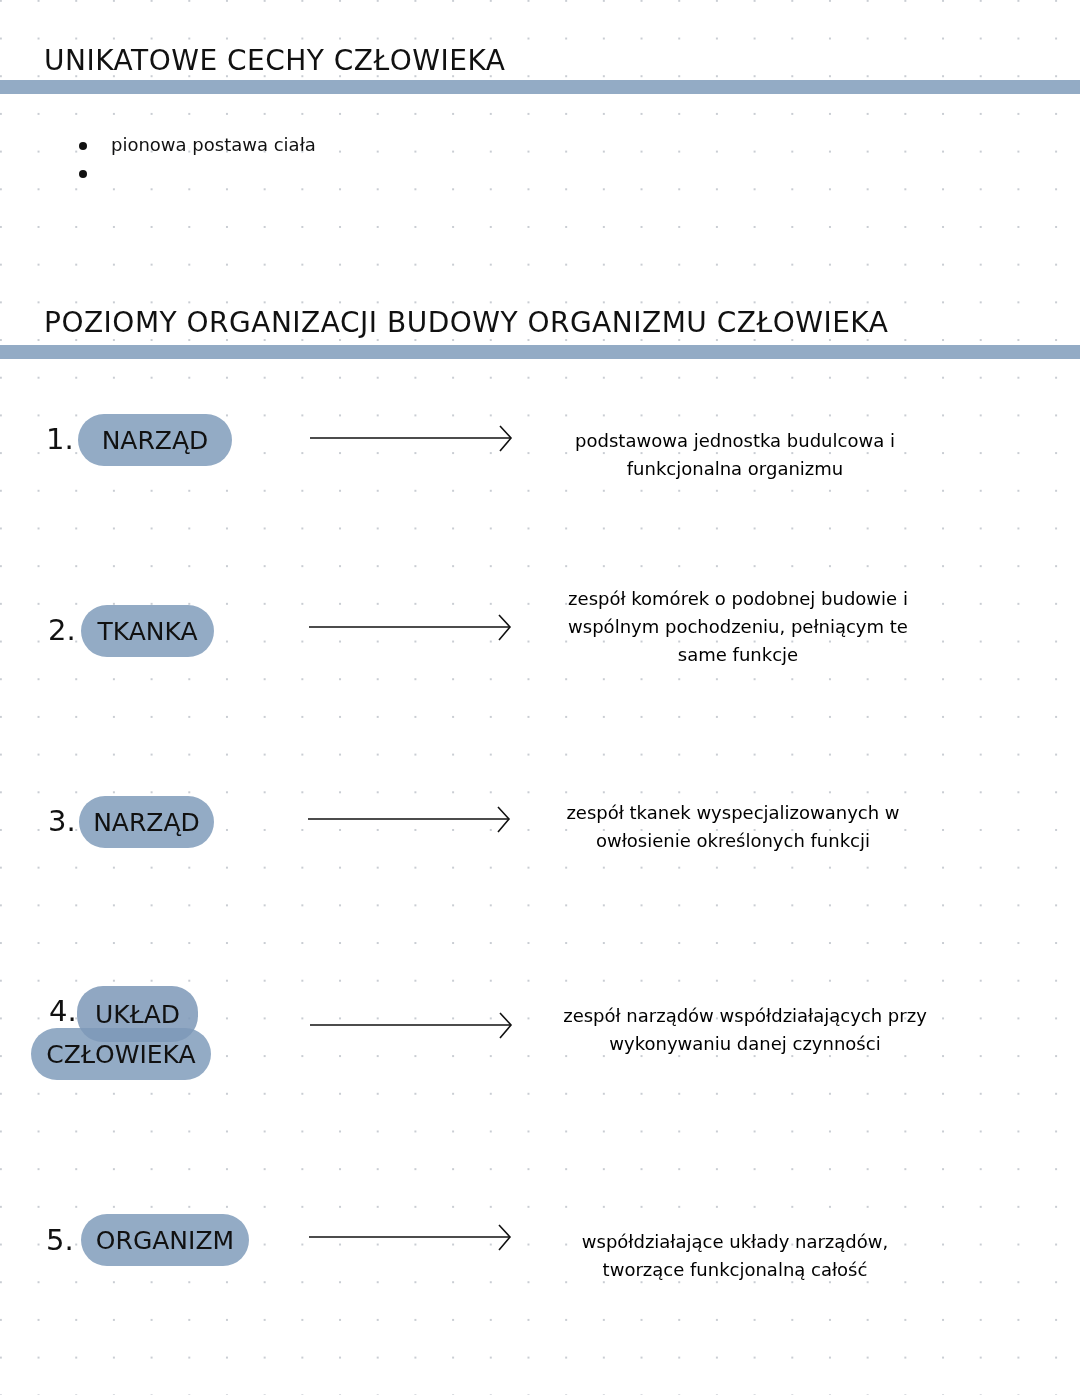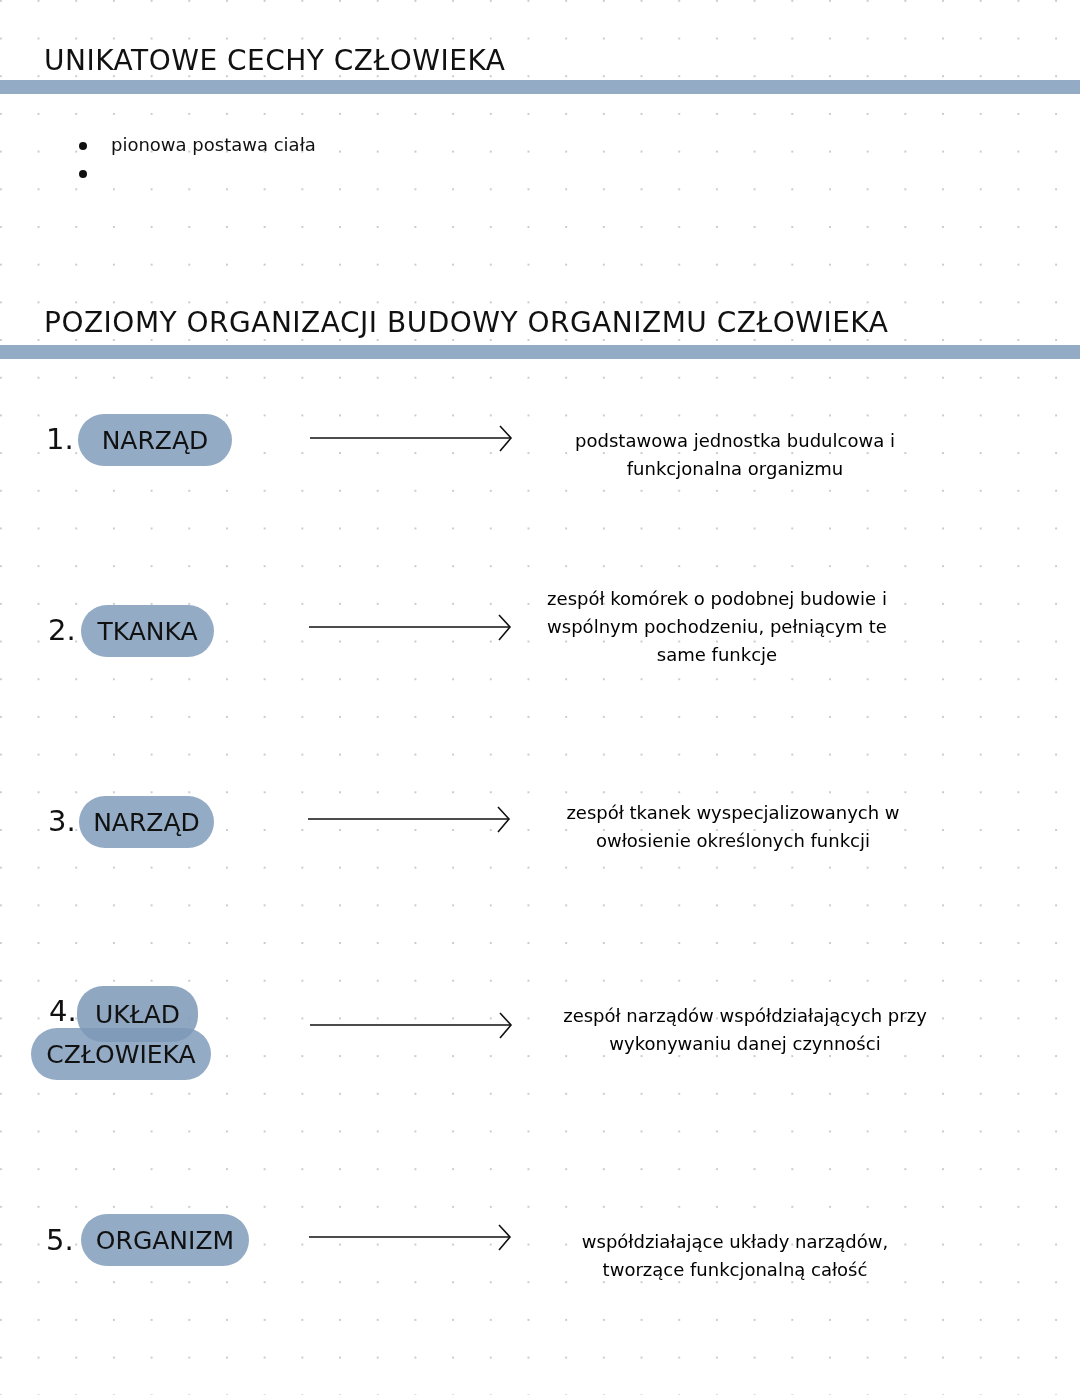--- a/index.html
+++ b/index.html
@@ -62,21 +62,21 @@
   <div class="abs desc" style="left:545px; top:427px;">podstawowa jednostka budulcowa i funkcjonalna organizmu</div>
 </div>
 
 <div>
   <div class="abs num" style="left:48px; top:613px;">2.</div>
   <div class="abs pill" style="left:81px; top:605px; width:133px;">TKANKA</div>
   <svg class="abs arrow" style="left:309px; top:613px;" viewBox="0 0 205 30">
     <line x1="0" y1="14" x2="200" y2="14" stroke="#111" stroke-width="1.6"></line>
     <polyline points="190,2 201,14 190,27" fill="none" stroke="#111" stroke-width="1.6"></polyline>
   </svg>
-  <div class="abs desc" style="left:527px; top:585px;">zespół komórek o podobnej budowie i wspólnym pochodzeniu, pełniącym te same funkcje</div>
+  <div class="abs desc" style="left:548px; top:585px;">zespół komórek o podobnej budowie i wspólnym pochodzeniu, pełniącym te same funkcje</div>
 </div>
 
 <div>
   <div class="abs num" style="left:48px; top:804px;">3.</div>
   <div class="abs pill" style="left:79px; top:796px; width:135px;">NARZĄD</div>
   <svg class="abs arrow" style="left:308px; top:805px;" viewBox="0 0 205 30">
     <line x1="0" y1="14" x2="200" y2="14" stroke="#111" stroke-width="1.6"></line>
     <polyline points="190,2 201,14 190,27" fill="none" stroke="#111" stroke-width="1.6"></polyline>
   </svg>
   <div class="abs desc" style="left:543px; top:799px;">zespół tkanek wyspecjalizowanych w owłosienie określonych funkcji</div>

